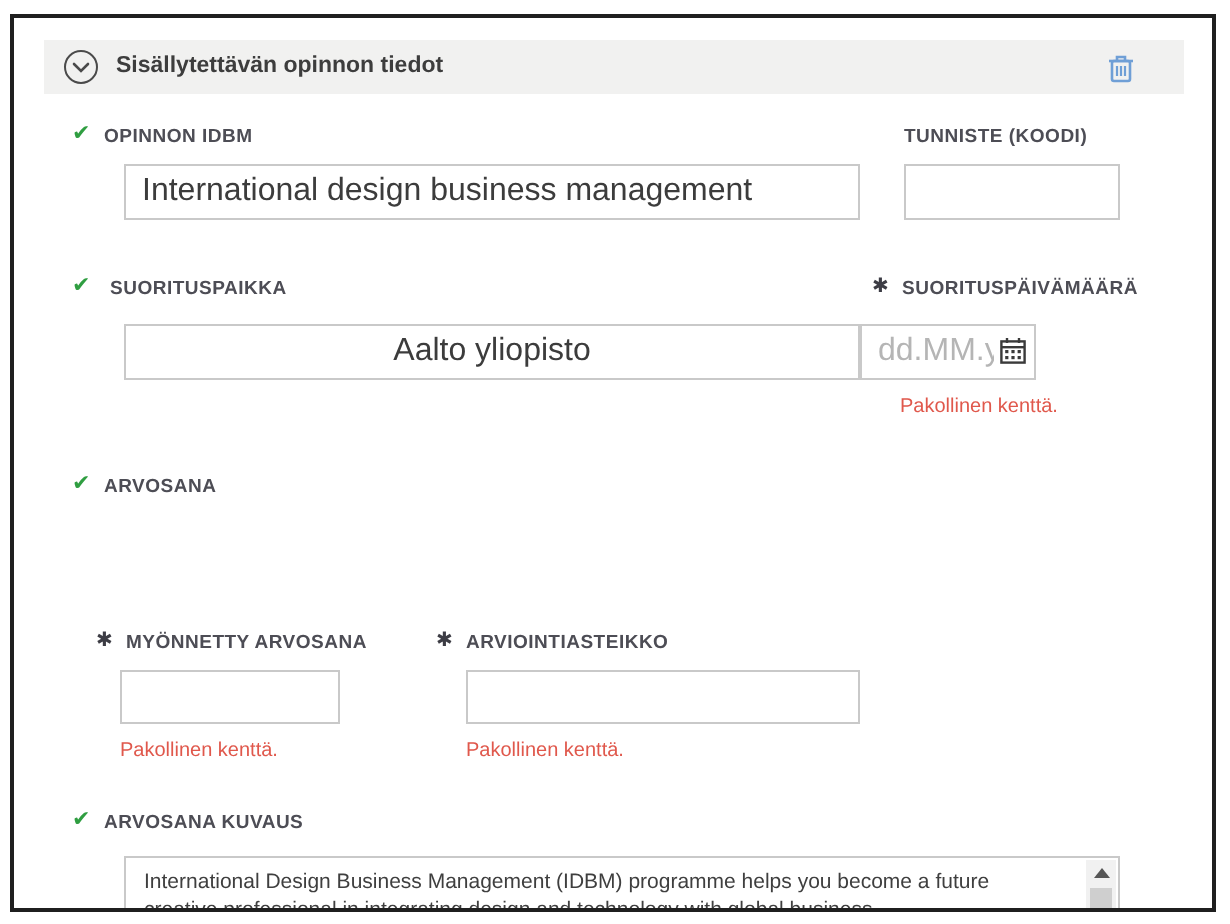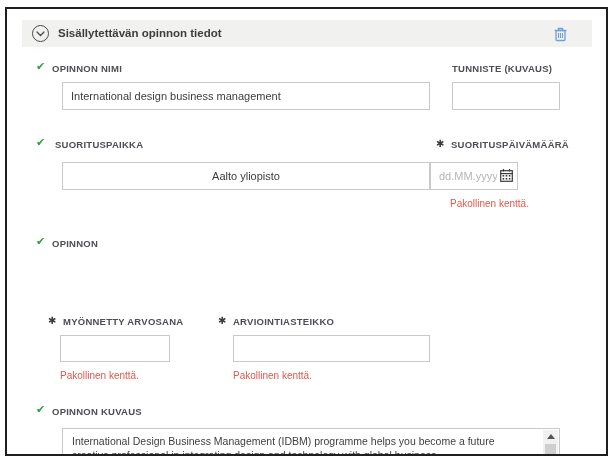--- a/index.html
+++ b/index.html
@@ -10,21 +10,21 @@
   .header-bar{position:absolute;left:15px;top:11px;width:570px;height:27px;background:#f1f1f0;cursor:pointer;}
   .collapse-circle{position:absolute;left:10px;top:5px;width:17px;height:17px;border:1px solid #4a4a4a;
          border-radius:50%;box-sizing:border-box;display:flex;align-items:center;justify-content:center;}
   .panel-title{position:absolute;left:36px;top:0;height:27px;line-height:27px;font-size:11.5px;
          font-weight:600;color:#3d3d3d;}
   .trash-btn{position:absolute;right:24px;top:6px;width:15px;height:16px;cursor:pointer;}
   .field-label{position:absolute;font-size:9.5px;font-weight:bold;color:#4d4d55;letter-spacing:.25px;white-space:nowrap;}
   .check{position:absolute;font-size:11px;font-weight:bold;color:#2f9e41;}
   .req{position:absolute;font-size:10px;color:#3c3c44;}
   .tb{position:absolute;box-sizing:border-box;height:28px;border:1px solid #c9c9c9;background:#fff;
-      font-family:"Liberation Sans","DejaVu Sans",sans-serif;font-size:11px;color:#3c3c3c;padding:0 8px;outline:none;}
+      font-family:"Liberation Sans","DejaVu Sans",sans-serif;font-size:16px;color:#3c3c3c;padding:0 8px;outline:none;}
   .tb::placeholder{color:#b5b5b5;opacity:1;}
   .err{position:absolute;font-size:10px;color:#e0584c;white-space:nowrap;}
   .date-wrap{position:absolute;left:423px;top:153px;width:88px;height:28px;}
   .date-wrap .tb{left:0;top:0;width:88px;padding-right:20px;}
   .cal-icon{position:absolute;right:5px;top:7px;width:13px;height:13px;}
   .textarea-box{position:absolute;left:55px;top:419px;width:498px;height:58px;box-sizing:border-box;
       border:1px solid #c9c9c9;background:#fff;}
   .textarea-text{position:absolute;left:9px;top:5px;right:26px;font-size:10.5px;line-height:14px;color:#3f3f3f;}
   .scrollbar{position:absolute;top:1px;right:1px;bottom:1px;width:15px;background:#f1f1f1;}
   .scroll-up{position:absolute;top:0;left:0;width:15px;height:13px;display:flex;align-items:center;justify-content:center;cursor:pointer;}
@@ -50,22 +50,22 @@
           <line x1="1.5" y1="4.5" x2="13.5" y2="4.5" stroke="#6f9fd6" stroke-width="1.3"></line>
           <path d="M5.5 4.5 V2.5 H9.5 V4.5" fill="none" stroke="#6f9fd6" stroke-width="1.3"></path>
           <line x1="5.5" y1="7" x2="5.5" y2="12" stroke="#6f9fd6" stroke-width="1.1"></line>
           <line x1="7.5" y1="7" x2="7.5" y2="12" stroke="#6f9fd6" stroke-width="1.1"></line>
           <line x1="9.5" y1="7" x2="9.5" y2="12" stroke="#6f9fd6" stroke-width="1.1"></line>
         </svg>
       </div>
     </div>
 
     <span class="check" style="left:29px;top:51px;">✔</span>
-    <span class="field-label" style="left:45px;top:54px;">OPINNON NIMI</span>
-    <span class="field-label" style="left:445px;top:54px;">TUNNISTE (KUVAUS)</span>
+    <span class="field-label" style="left:45px;top:54px;">OPINNON IDBM</span>
+    <span class="field-label" style="left:445px;top:54px;">TUNNISTE (KOODI)</span>
     <input class="tb" style="left: 55px; top: 73px; width: 368px;" value="International design business management">
     <input class="tb" style="left: 445px; top: 73px; width: 108px;" value="">
 
     <span class="check" style="left:29px;top:127px;">✔</span>
     <span class="field-label" style="left:48px;top:130px;">SUORITUSPAIKKA</span>
     <span class="req" style="left:429px;top:129px;">✱</span>
     <span class="field-label" style="left:444px;top:130px;">SUORITUSPÄIVÄMÄÄRÄ</span>
     <input class="tb" style="left: 55px; top: 153px; width: 368px; text-align: center;" value="Aalto yliopisto">
     <div class="date-wrap">
       <input class="tb" placeholder="dd.MM.yyyy" style="">
@@ -78,33 +78,33 @@
         <rect x="5.7" y="6" width="1.6" height="1.6" fill="#3a3a3a"></rect>
         <rect x="8.8" y="6" width="1.6" height="1.6" fill="#3a3a3a"></rect>
         <rect x="2.6" y="9" width="1.6" height="1.6" fill="#3a3a3a"></rect>
         <rect x="5.7" y="9" width="1.6" height="1.6" fill="#3a3a3a"></rect>
         <rect x="8.8" y="9" width="1.6" height="1.6" fill="#3a3a3a"></rect>
       </svg>
     </div>
     <span class="err" style="left:443px;top:189px;">Pakollinen kenttä.</span>
 
     <span class="check" style="left:29px;top:226px;">✔</span>
-    <span class="field-label" style="left:45px;top:229px;">OPINNON</span>
+    <span class="field-label" style="left:45px;top:229px;">ARVOSANA</span>
 
     <span class="req" style="left:41px;top:306px;">✱</span>
     <span class="field-label" style="left:56px;top:307px;">MYÖNNETTY ARVOSANA</span>
     <span class="req" style="left:211px;top:306px;">✱</span>
     <span class="field-label" style="left:226px;top:307px;">ARVIOINTIASTEIKKO</span>
     <input class="tb" style="left: 53px; top: 326px; width: 110px; height: 27px;" value="">
     <input class="tb" style="left: 226px; top: 326px; width: 197px; height: 27px;" value="">
     <span class="err" style="left:53px;top:361px;">Pakollinen kenttä.</span>
     <span class="err" style="left:226px;top:361px;">Pakollinen kenttä.</span>
 
     <span class="check" style="left:29px;top:394px;">✔</span>
-    <span class="field-label" style="left:45px;top:397px;">OPINNON KUVAUS</span>
+    <span class="field-label" style="left:45px;top:397px;">ARVOSANA KUVAUS</span>
     <div class="textarea-box">
       <div class="textarea-text">International Design Business Management (IDBM) programme helps you become a future creative professional in integrating design and technology with global business</div>
       <div class="scrollbar">
         <div class="scroll-up">
           <div class="tri"></div>
         </div>
         <div class="scroll-thumb"></div>
       </div>
     </div>
 

